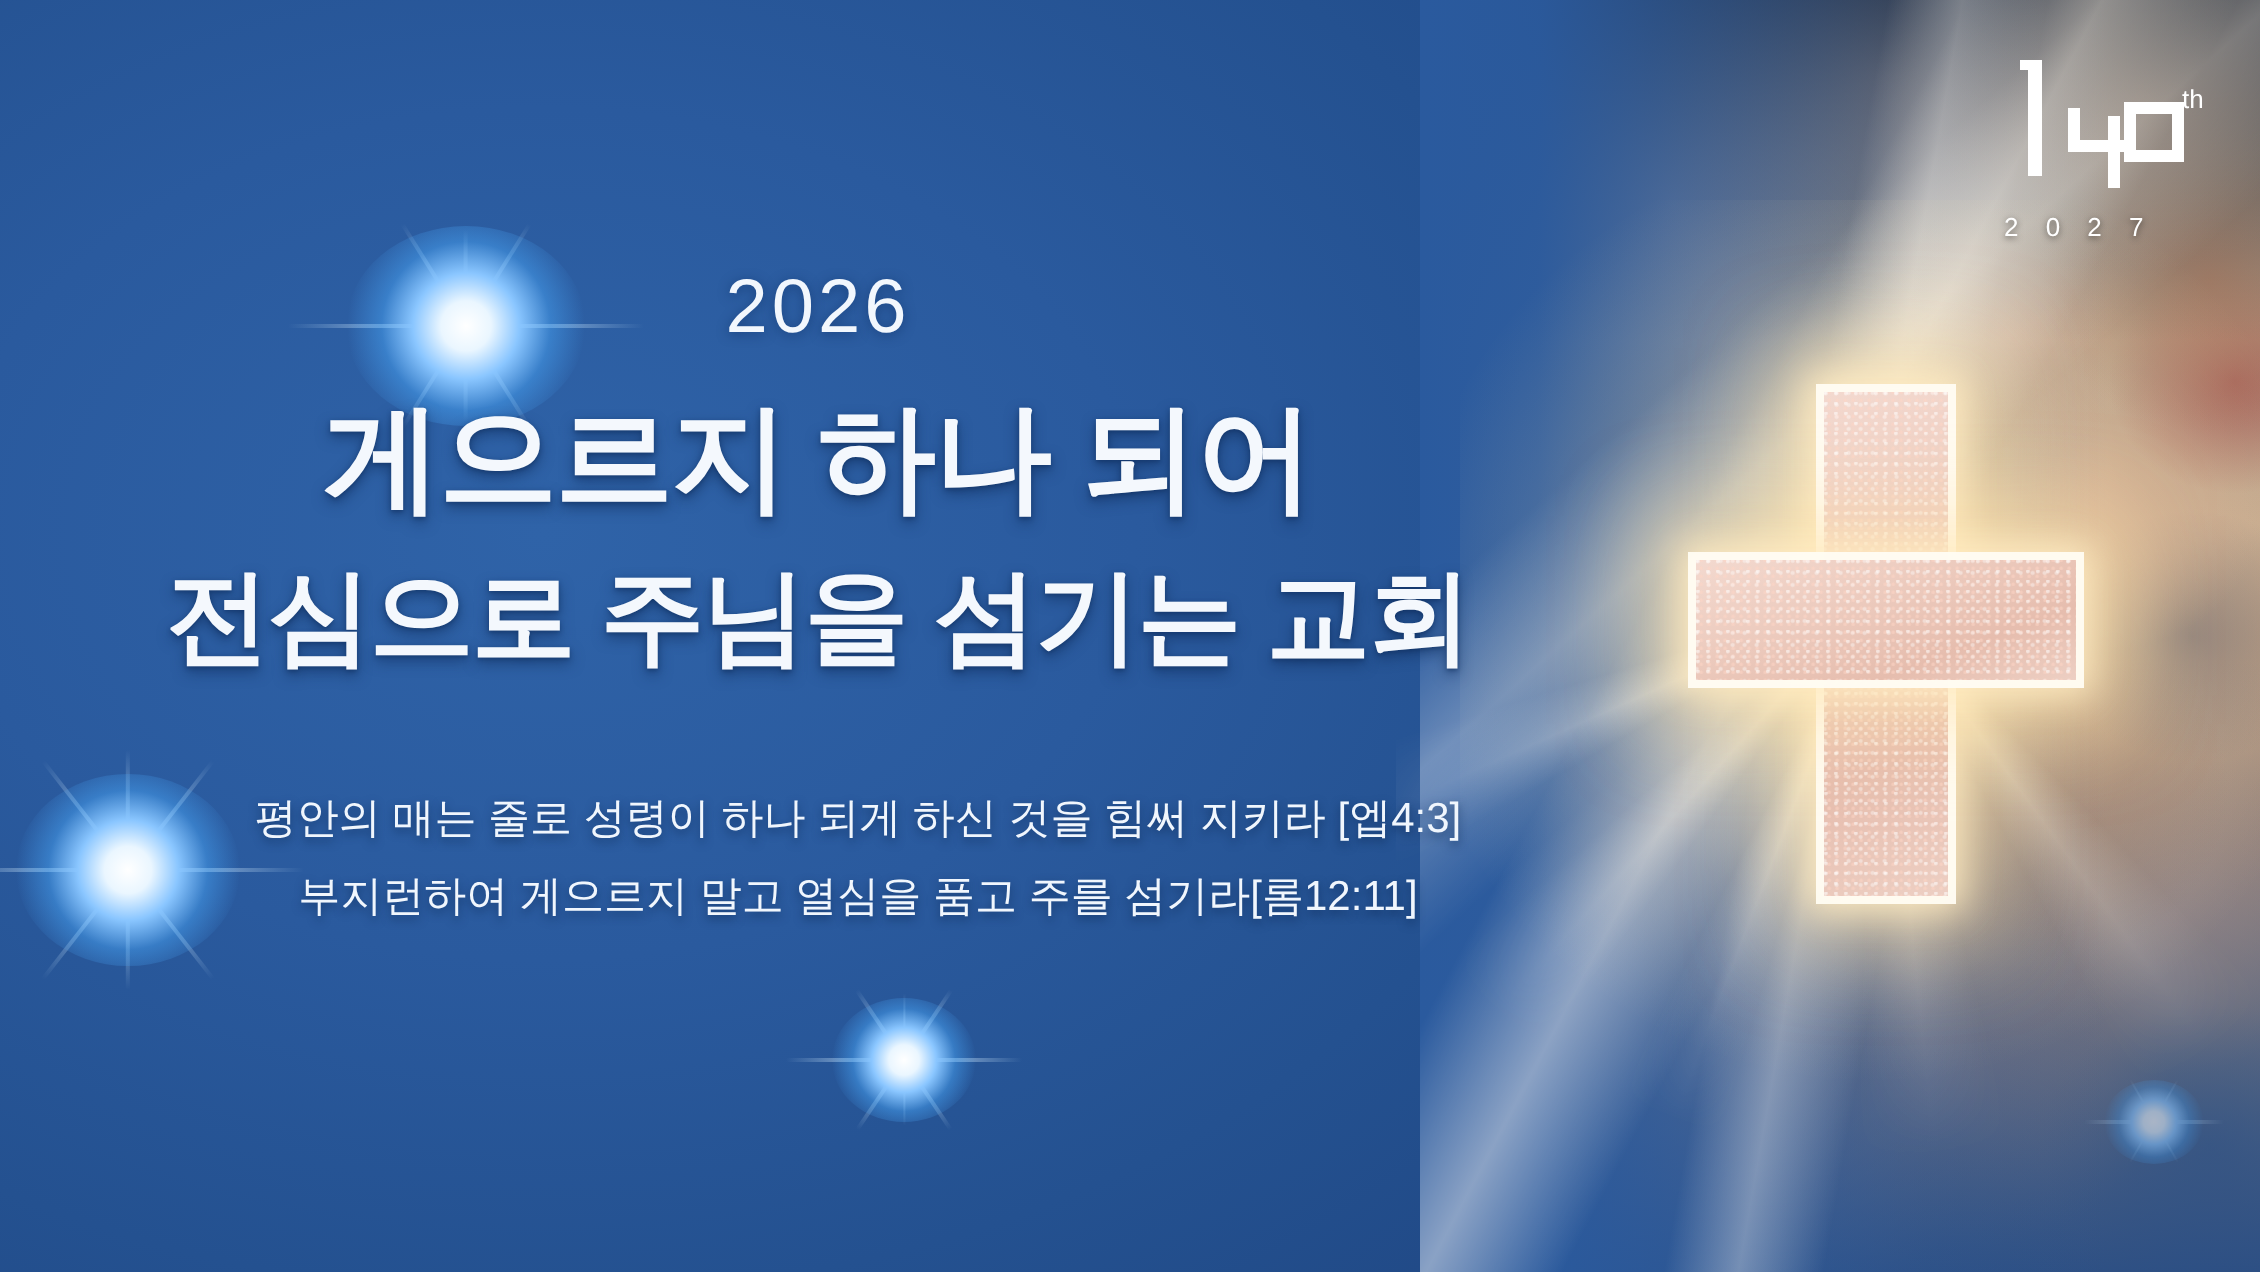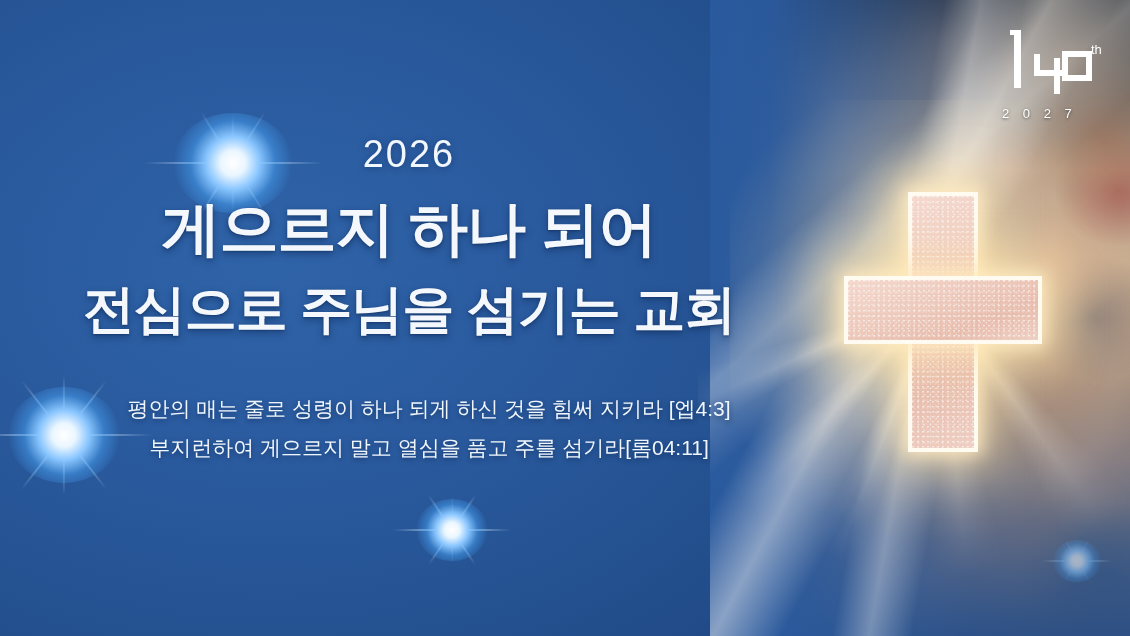--- a/index.html
+++ b/index.html
@@ -242,21 +242,21 @@
     <div class="ray r2"></div>
     <div class="ray r3"></div>
     <div class="core"></div>
   </div>
 
   <div id="text-block">
     <div id="year-2026">2026</div>
     <div class="headline" id="headline-1">게으르지 하나 되어</div>
     <div class="headline" id="headline-2">전심으로 주님을 섬기는 교회</div>
     <div class="verse" id="verse-1">평안의 매는 줄로 성령이 하나 되게 하신 것을 힘써 지키라 [엡4:3]</div>
-    <div class="verse" id="verse-2">부지런하여 게으르지 말고 열심을 품고 주를 섬기라[롬04:11]</div>
+    <div class="verse" id="verse-2">부지런하여 게으르지 말고 열심을 품고 주를 섬기라[롬12:11]</div>
   </div>
 
   <div id="logo">
     <svg id="logo-mark" viewBox="0 0 104 76">
 
       <rect x="12" y="6" width="7" height="58" fill="#ffffff"></rect>
       <rect x="8" y="6" width="11" height="5" fill="#ffffff"></rect>
 
       <rect x="32" y="30" width="6" height="22" fill="#ffffff"></rect>
       <rect x="32" y="46" width="30" height="6" fill="#ffffff"></rect>

